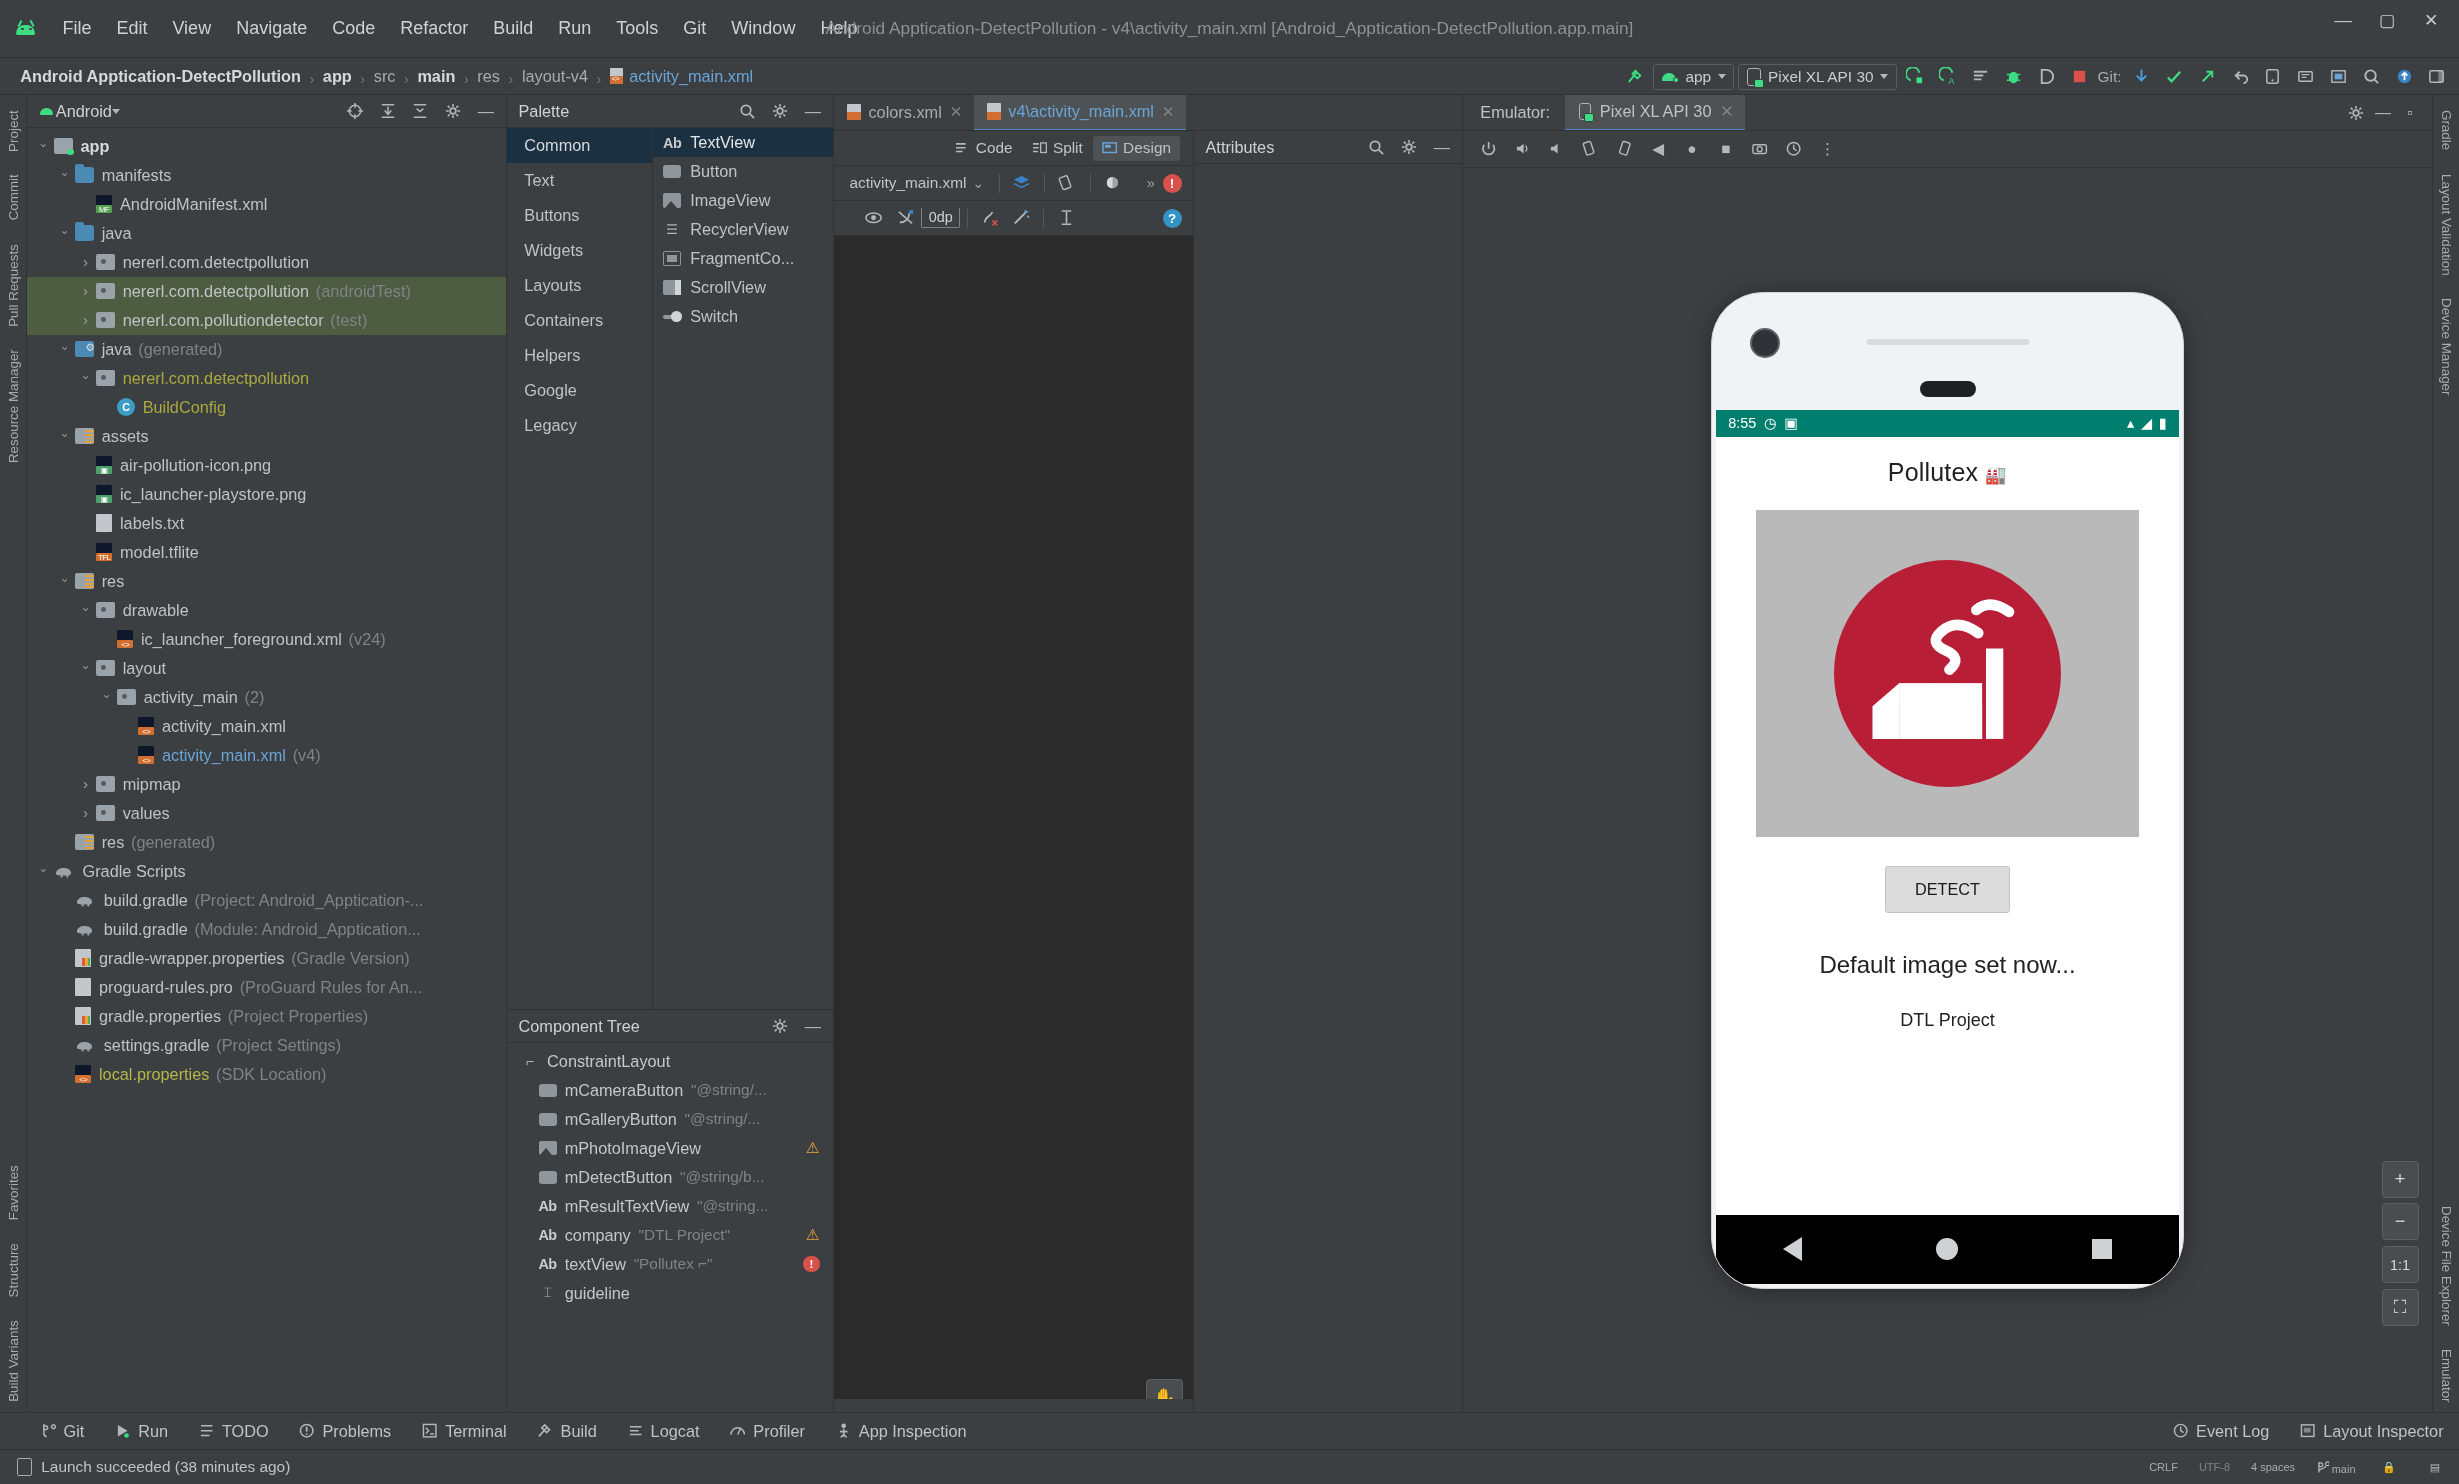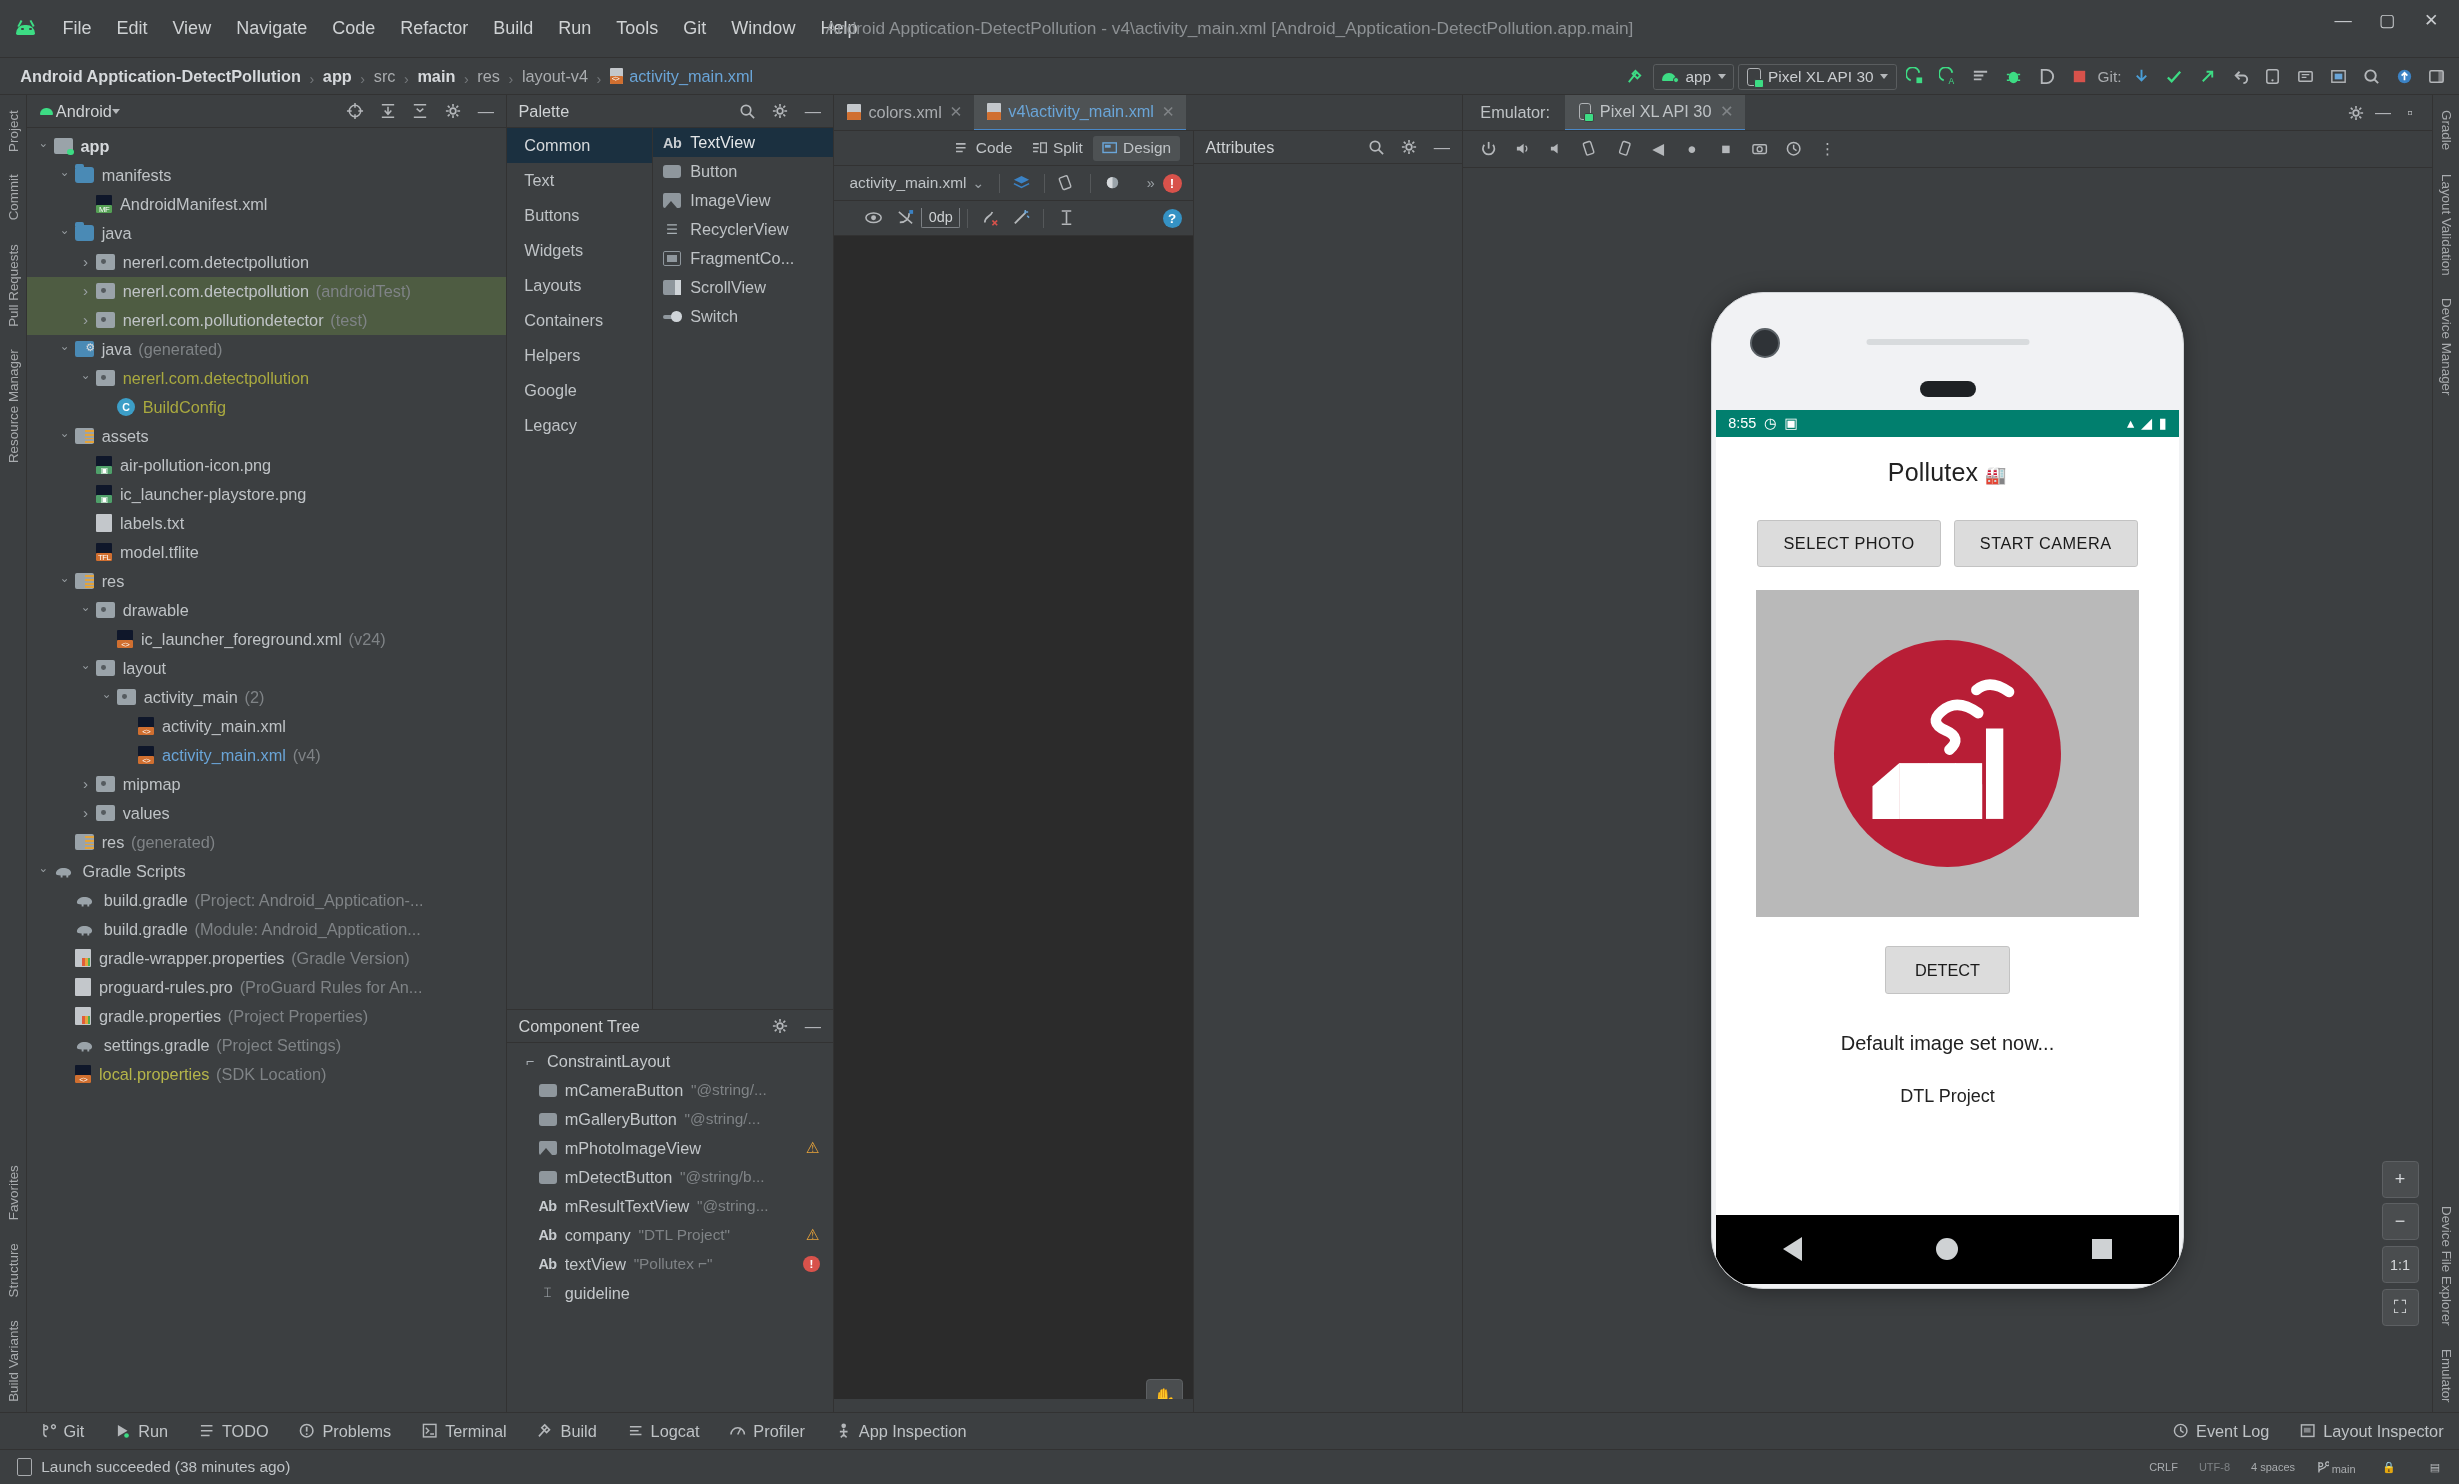--- a/index.html
+++ b/index.html
@@ -222,21 +222,21 @@
   .screen { position:absolute; left:3.8px; right:3.8px; top:117px; bottom:3.8px; background:#ffffff; }
   .statusbar { height:27px; background:#017f6e; display:flex; align-items:center; padding: 0 12.5px; color:#fff; font-size:14.4px; gap:7.7px;}
   .sb-right { margin-left:auto; display:flex; align-items:center; gap:6.7px; }
   .app-title { text-align:center; font-size:25px; color:#222; padding: 21px 0 0; letter-spacing:0.2px;}
   .btn-row { display:flex; justify-content:space-around; padding: 33px 35px 0; }
   .mbtn { background:#dcdcdc; border:1px solid #c3c3c3; border-radius:2.9px; padding: 13.4px 25px; font-size:16.3px; color:#1a1a1a; letter-spacing:0.5px;}
   .photo-box { margin: 23px 40px 0; height: 327px; background:#b9b9b9; display:flex; align-items:center; justify-content:center; }
   .poll-circle { width:227px;height:227px;border-radius:50%;background:#b81e36; position:relative; }
   .detect-wrap { display:flex; justify-content:center; margin-top: 29px; }
   .dbtn { background:#dcdcdc; border:1px solid #c3c3c3; border-radius:2.9px; padding: 13.4px 29px; font-size:16.3px; color:#1a1a1a;}
-  .res-txt { text-align:center; margin-top: 38px; font-size:20px; color:#222;}
+  .res-txt { text-align:center; margin-top: 38px; font-size:24px; color:#222;}
   .comp-txt { text-align:center; margin-top: 31px; font-size:18px; color:#222;}
   .navbar-and { position:absolute; left:0; right:0; bottom:0; height:69px; background:#000; display:flex; align-items:center; justify-content:space-around;}
   .nav-back { width:0;height:0;border-top:12.5px solid transparent;border-bottom:12.5px solid transparent;border-right:19px solid #cfd2d4;}
   .nav-home { width:22px;height:22px;border-radius:50%;background:#cfd2d4;}
   .nav-rec { width:20px;height:20px;background:#cfd2d4;}
   .emu-zoom { position:absolute; right:13.4px; bottom:86px; display:flex; flex-direction:column; gap:5.8px;}
 
   
   .toolwin-bar { height:37px; background:#3c3f41; border-top:1px solid #323232; display:flex; align-items:center; padding-left:25px; gap:0; flex:none;}
   .tw-item { display:flex; align-items:center; gap:7.7px; padding: 0 15.4px; font-size:16.3px; color:#bfc3c6; height:31px;}
@@ -1112,24 +1112,20 @@
               <span class="sb-right">
                 <span>▴</span>
                 <span>◢</span>
                 <span>▮</span>
               </span>
             </div>
             <div class="app-title">
               <span>Pollutex</span>
               <span style="font-size:17.3px;">🏭</span>
             </div>
-            <div class="btn-row">
-              <div class="mbtn">SELECT PHOTO</div>
-              <div class="mbtn">START CAMERA</div>
-            </div>
             <div class="photo-box">
               <div class="poll-circle">
                 <svg width="227" height="227" viewBox="0 0 236 236" style="position:absolute;left:0;top:0;">
                   <g fill="#ffffff">
                     <rect x="68" y="128" width="86" height="58"></rect>
                     <polygon points="68,128 68,186 40,186 40,152"></polygon>
                     <rect x="158" y="92" width="18" height="94"></rect>
                     <polygon points="68,128 98,150 98,128 126,150 126,128 154,150 154,186 68,186"></polygon>
                   </g>
                   <g fill="none" stroke="#ffffff" stroke-width="11" stroke-linecap="round">

